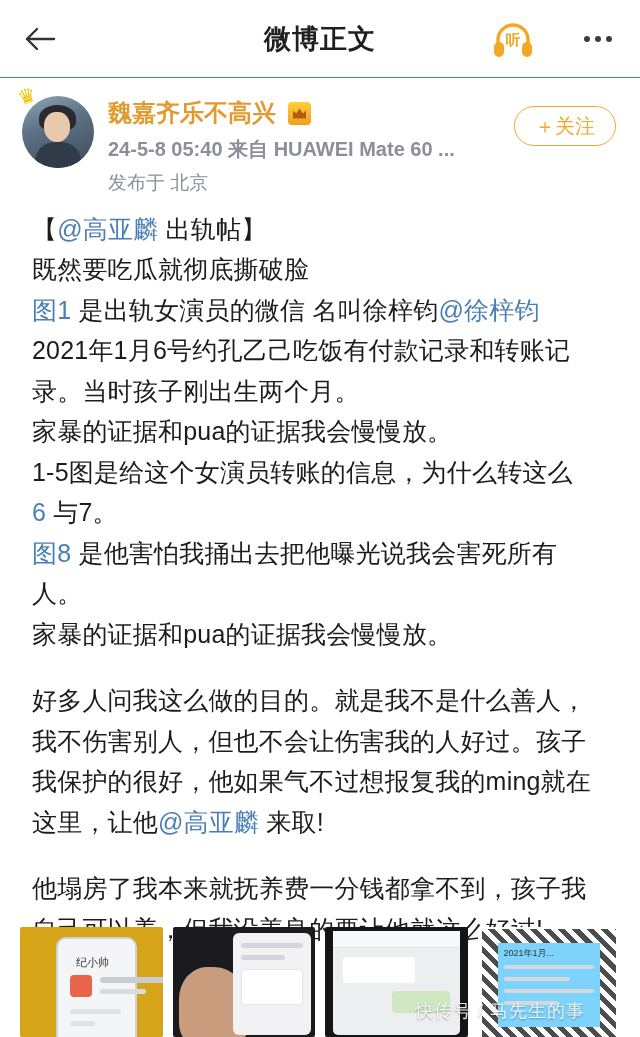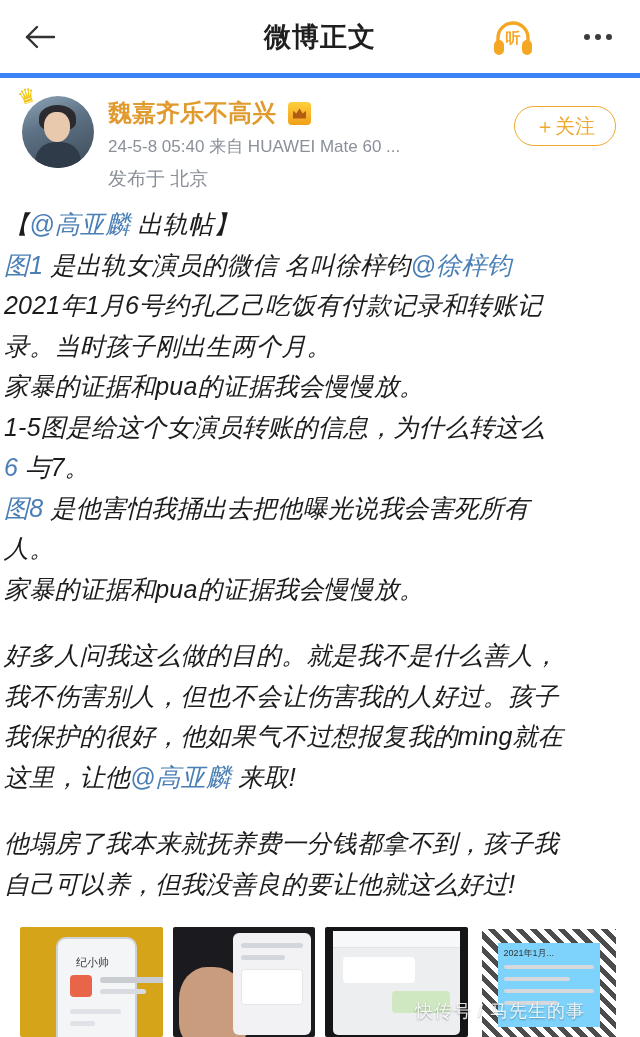--- a/index.html
+++ b/index.html
@@ -19,21 +19,21 @@
     width: 640px;
     height: 1037px;
     background: #ffffff;
     box-sizing: border-box;
   }
 
   
   .header {
     position: relative;
     height: 78px;
-    border-bottom: 5px solid #3b82f6;
+    border-bottom: 1px solid #3b82f6;
     background: #ffffff;
     display: flex;
     align-items: center;
     box-sizing: border-box;
   }
   .back-btn {
     position: absolute;
     left: 18px;
     top: 50%;
     transform: translateY(-50%);
@@ -177,26 +177,27 @@
     position: absolute;
     left: 5px;
     top: 6px;
     width: 13px;
     height: 11px;
     background: #b25c13;
     clip-path: polygon(0 100%, 0 30%, 25% 55%, 50% 8%, 75% 55%, 100% 30%, 100% 100%);
   }
   .post-source {
     margin-top: 7px;
-    font-size: 17px;
+    font-size: 20px;
     color: #8a8f99;
     line-height: 1.45;
     white-space: nowrap;
     overflow: hidden;
     text-overflow: ellipsis;
+    font-weight: bold;
   }
   .post-location {
     margin-top: 5px;
     font-size: 19px;
     color: #8a8f99;
     line-height: 1.45;
   }
   .follow-btn {
     position: absolute;
     right: 24px;
@@ -207,27 +208,26 @@
     font-size: 20px;
     padding: 9px 20px;
     background: #ffffff;
     cursor: pointer;
     white-space: nowrap;
     line-height: 1;
   }
 
   
   .post-body {
-    padding: 6px 20px 0 4px;
+    padding: 6px 20px 0 32px;
     font-size: 25px;
     line-height: 1.62;
     color: #1c1c1c;
     box-sizing: border-box;
     letter-spacing: 0.2px;
-    font-style: italic;
   }
   .post-body p { margin: 0; }
   .post-body .blank { height: 26px; }
   .lk { color: #4a7fb5; }
 
   
   .img-strip {
     position: absolute;
     left: 20px;
     right: 20px;
@@ -459,20 +459,21 @@
         <span class="vip-badge"></span>
       </div>
       <div class="post-source">24-5-8 05:40  来自 HUAWEI Mate 60 ...</div>
       <div class="post-location">发布于 北京</div>
     </div>
     <button class="follow-btn">＋关注</button>
   </div>
 
   <div class="post-body" id="post-body">
       <p><span>【</span><span class="lk">@高亚麟</span><span> 出轨帖】</span></p>
+      <p><span>既然要吃瓜就彻底撕破脸</span></p>
       <p><span class="lk">图1</span><span> 是出轨女演员的微信 名叫徐梓钧</span><span class="lk">@徐梓钧</span></p>
       <p><span> 2021年1月6号约孔乙己吃饭有付款记录和转账记</span></p>
       <p><span>录。当时孩子刚出生两个月。</span></p>
       <p><span>家暴的证据和pua的证据我会慢慢放。</span></p>
       <p><span>1-5图是给这个女演员转账的信息，为什么转这么</span></p>
       <p><span class="lk">6</span><span> 与7。</span></p>
       <p><span class="lk">图8</span><span> 是他害怕我捅出去把他曝光说我会害死所有</span></p>
       <p><span>人。</span></p>
       <p><span>家暴的证据和pua的证据我会慢慢放。</span></p>
       <div class="blank"></div>

